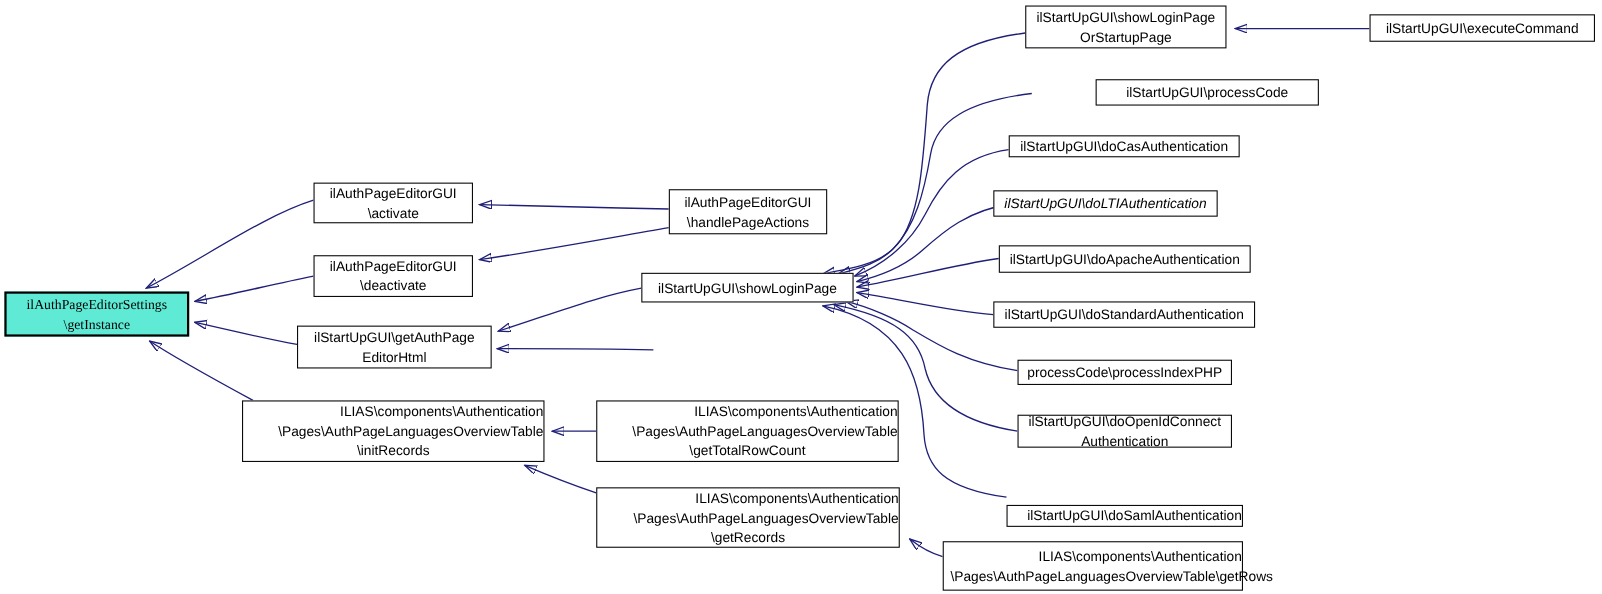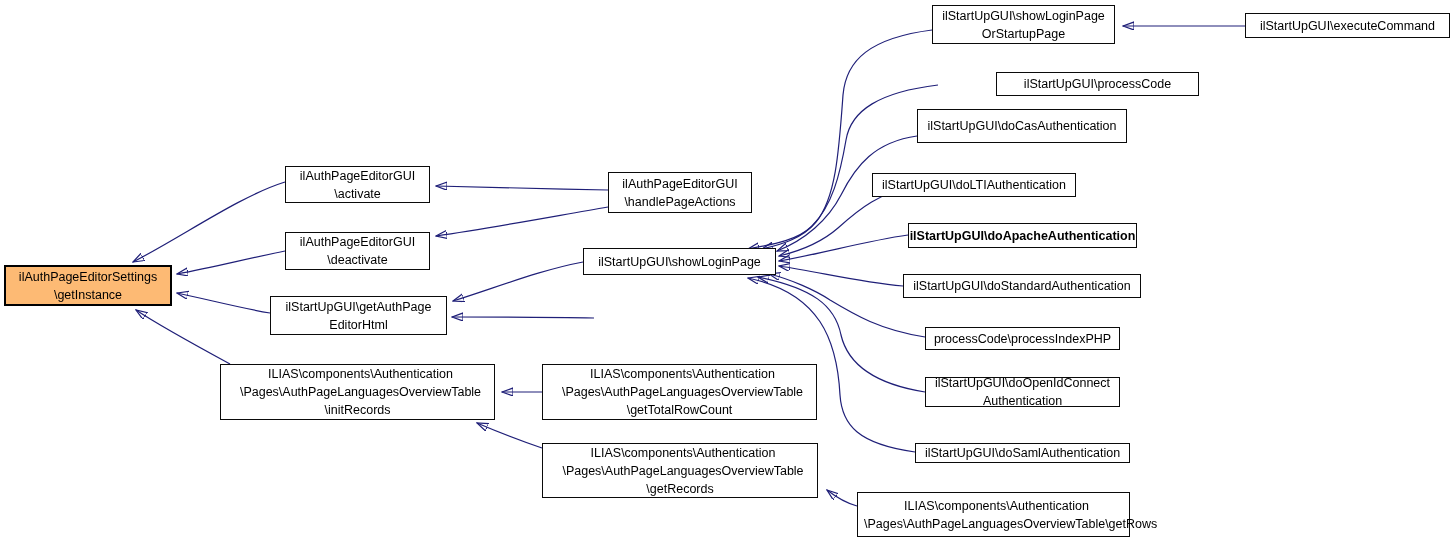--- a/index.html
+++ b/index.html
@@ -21,24 +21,25 @@
     flex-direction:column;
     align-items:stretch;
     justify-content:center;
     font-size:12.5px;
     line-height:18px;
     color:#000000;
     white-space:nowrap;
     cursor:pointer;
   }
   .node .ln{text-align:center;}
-  .node .ln.l{text-align:center;padding-left:6px;}
+  .node .ln.l{text-align:right;padding-left:6px;}
   .node.hl{
-    background:#fdba74;
+    background:#5eead4;
     border:2.5px solid #000000;
+    font-family:Liberation Serif, serif;
   }
 </style>
 </head>
 <body>
 
 <div id="canvas">
 
   <svg id="edge-layer" width="1456" height="540" viewBox="0 0 1456 540">
     <defs>
       <marker id="arrow" markerUnits="userSpaceOnUse" markerWidth="12" markerHeight="9" refX="11" refY="4" orient="auto">
@@ -118,46 +119,46 @@
 
   <div class="node" style="left:932px;top:5px;width:183px;height:39px;">
     <div class="ln">ilStartUpGUI\showLoginPage</div>
     <div class="ln">OrStartupPage</div>
   </div>
 
   <div class="node" style="left:976px;top:72px;width:203px;height:24px;margin-left:20px;">
     <div class="ln">ilStartUpGUI\processCode</div>
   </div>
 
-  <div class="node" style="left:917px;top:109px;width:210px;height:34px;">
+  <div class="node" style="left:917px;top:123px;width:210px;height:20px;">
     <div class="ln">ilStartUpGUI\doCasAuthentication</div>
   </div>
 
-  <div class="node" style="left:872px;top:173px;width:204px;height:24px;">
+  <div class="node" style="left:903px;top:173px;width:204px;height:24px;font-style:italic;">
     <div class="ln">ilStartUpGUI\doLTIAuthentication</div>
   </div>
 
-  <div class="node" style="left:908px;top:223px;width:229px;height:25px;font-weight:bold;">
+  <div class="node" style="left:908px;top:223px;width:229px;height:25px;">
     <div class="ln">ilStartUpGUI\doApacheAuthentication</div>
   </div>
 
   <div class="node" style="left:903px;top:274px;width:238px;height:24px;">
     <div class="ln">ilStartUpGUI\doStandardAuthentication</div>
   </div>
 
   <div class="node" style="left:925px;top:327px;width:195px;height:23px;">
     <div class="ln">processCode\processIndexPHP</div>
   </div>
 
   <div class="node" style="left:925px;top:377px;width:195px;height:30px;">
     <div class="ln">ilStartUpGUI\doOpenIdConnect</div>
     <div class="ln">Authentication</div>
   </div>
 
-  <div class="node" style="left:915px;top:443px;width:215px;height:20px;">
+  <div class="node" style="left:915px;top:459px;width:215px;height:20px;align-items:flex-end;">
     <div class="ln">ilStartUpGUI\doSamlAuthentication</div>
   </div>
 
   <div class="node" style="left:857px;top:492px;width:273px;height:45px;">
     <div class="ln l">ILIAS\components\Authentication</div>
     <div class="ln l">\Pages\AuthPageLanguagesOverviewTable\getRows</div>
   </div>
 
   <div class="node" style="left:1245px;top:13px;width:205px;height:25px;">
     <div class="ln">ilStartUpGUI\executeCommand</div>

